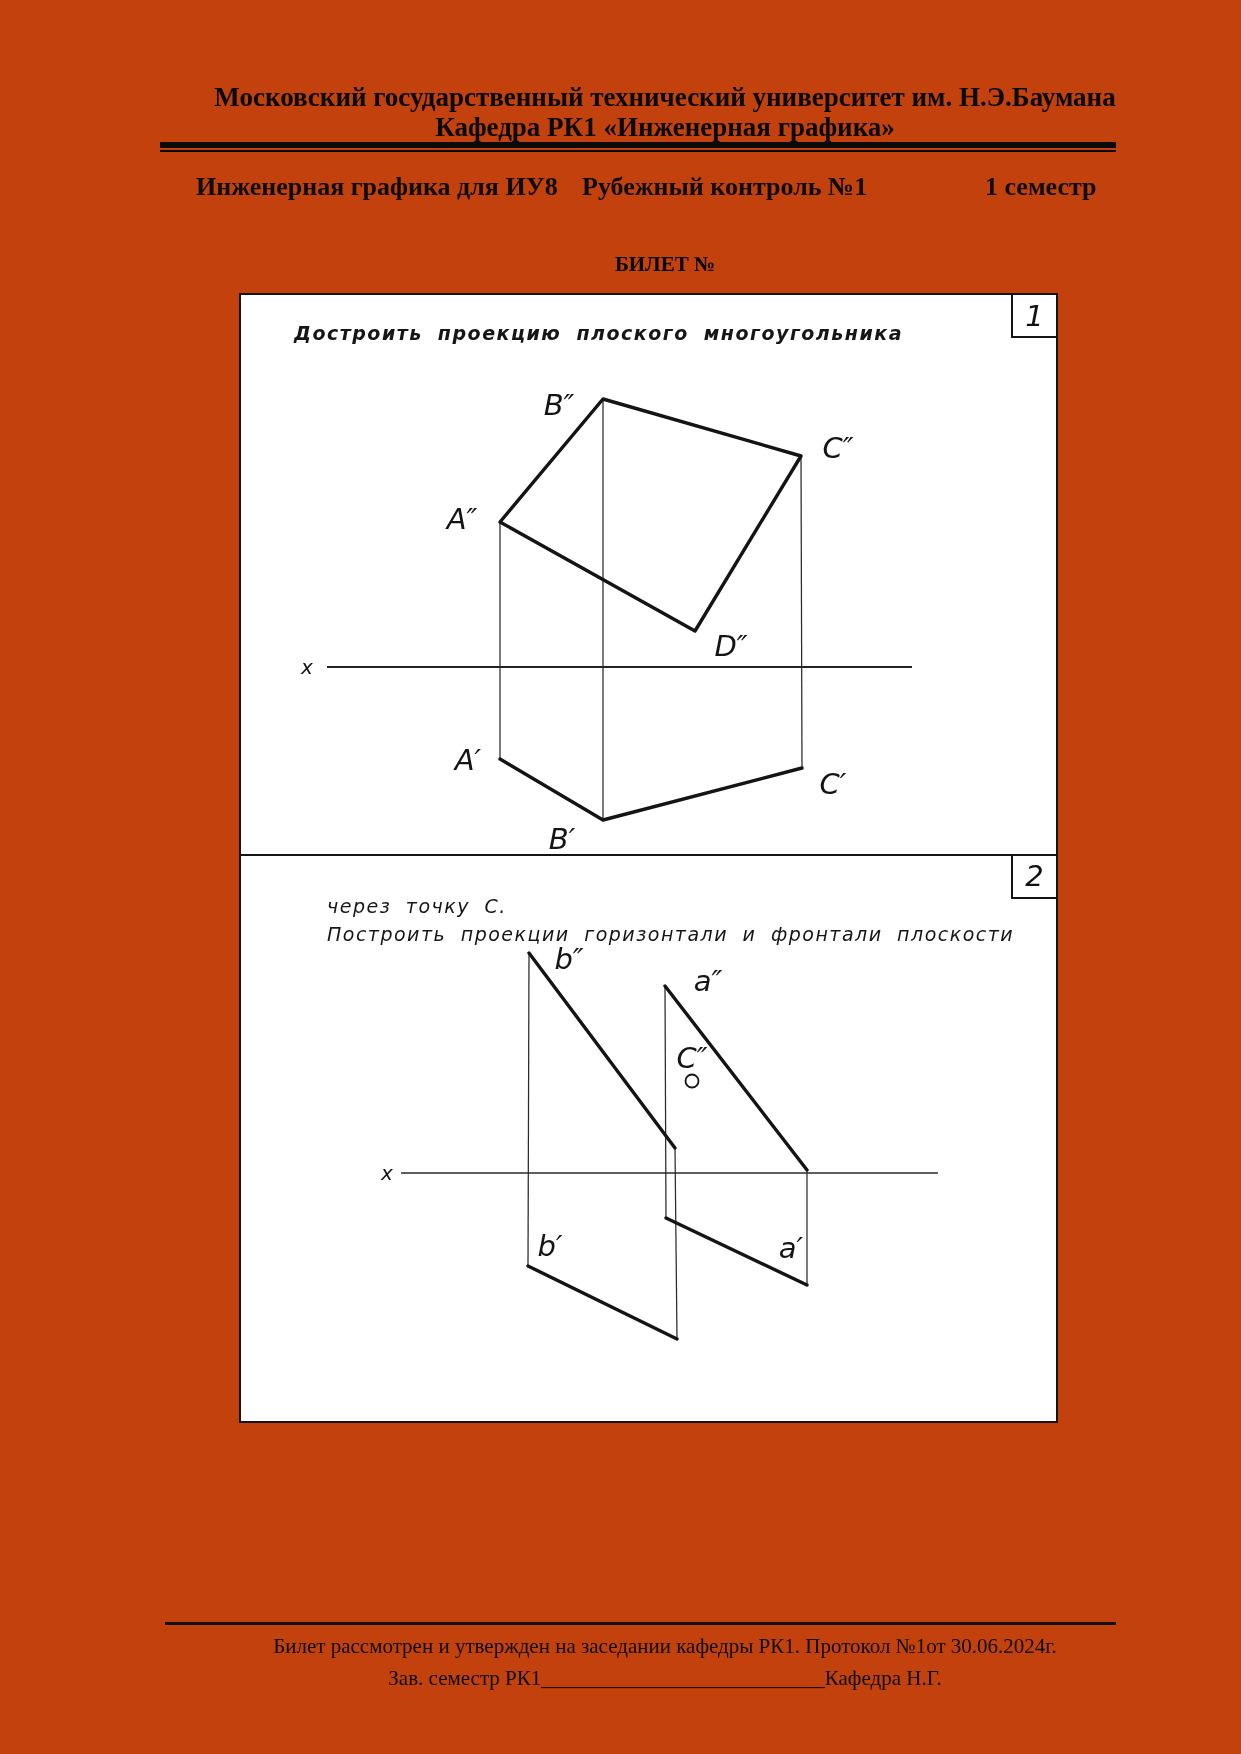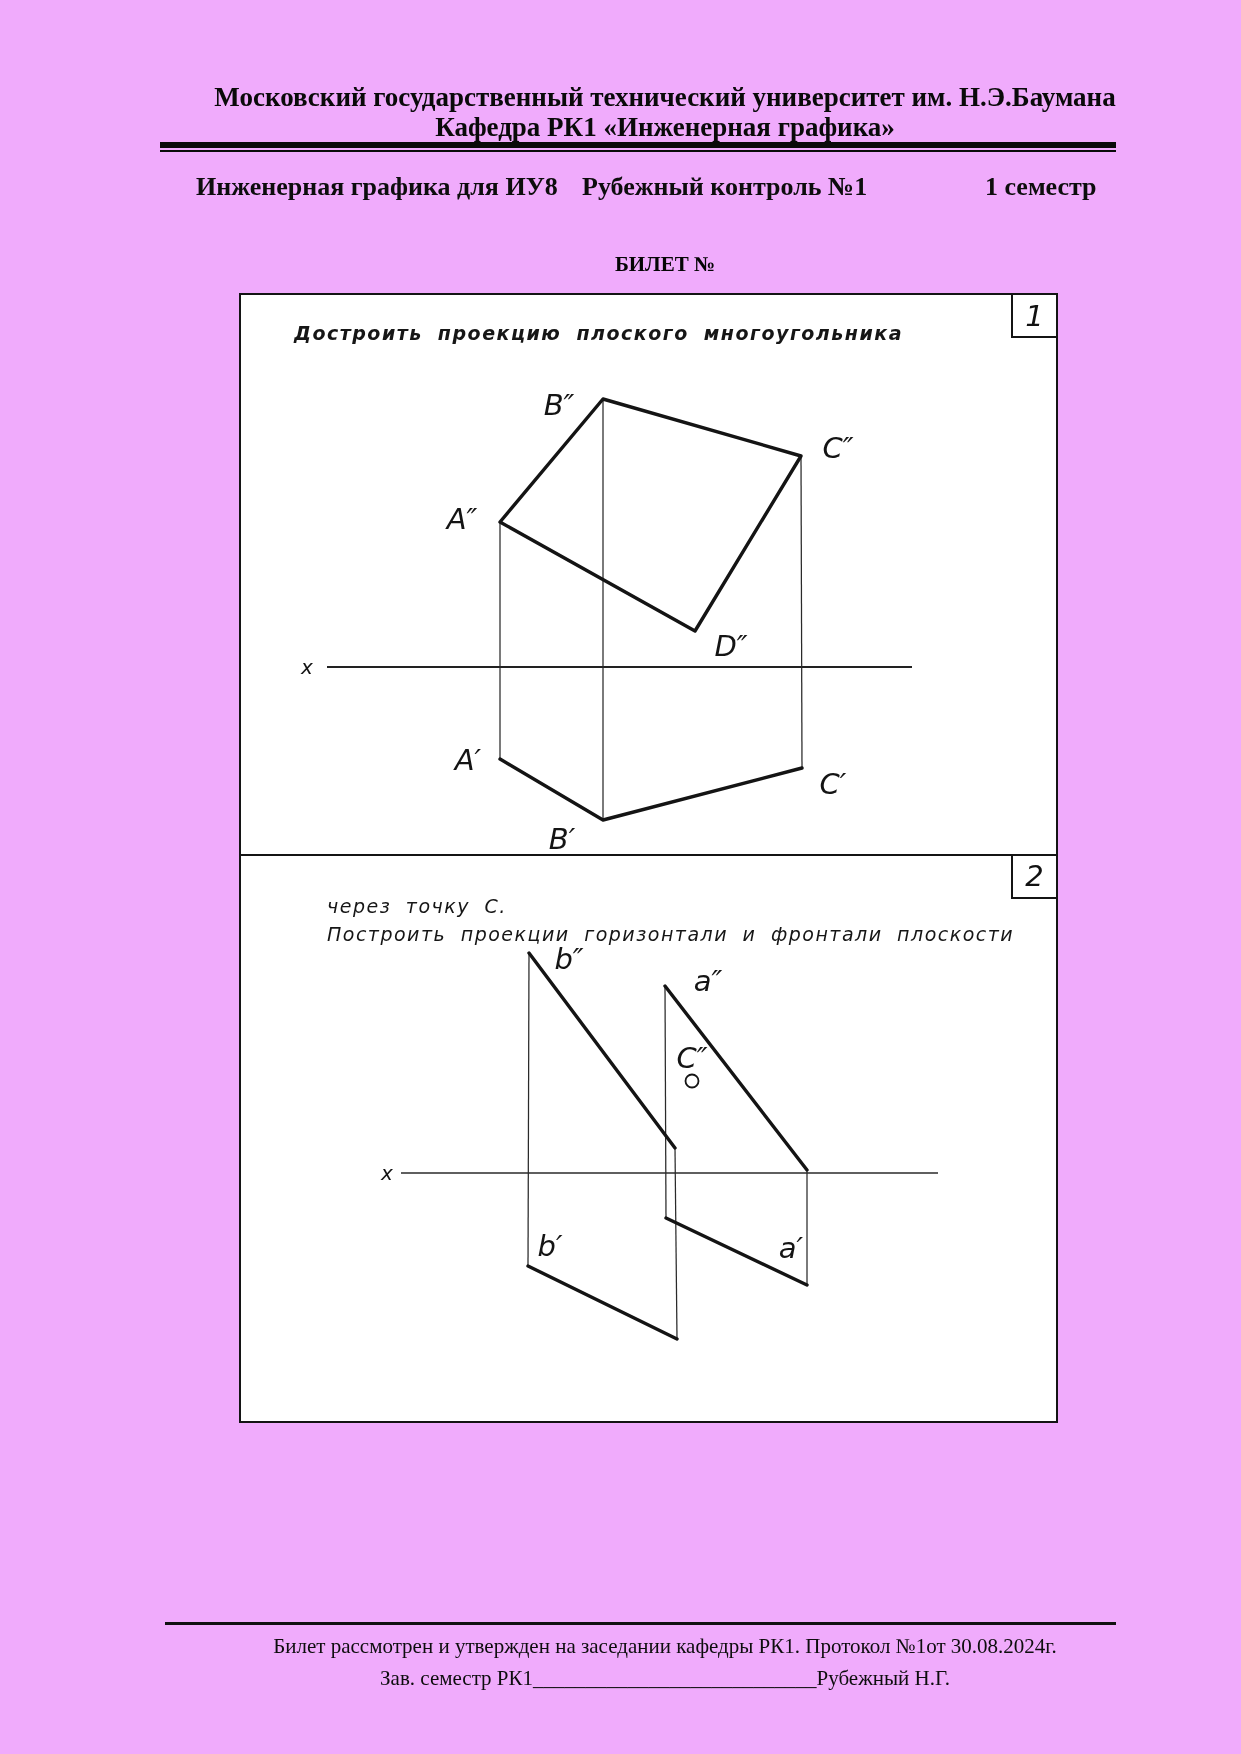--- a/index.html
+++ b/index.html
@@ -1,16 +1,16 @@
 <!DOCTYPE html>
 <html><head>
 <meta charset="utf-8">
 <style>
   html,body{margin:0;padding:0;background:#ffffff;}
-  .page{position:relative;width:1241px;height:1754px;background:#f0abfc;overflow:hidden;
+  .page{position:relative;width:1241px;height:1754px;background:#c2410c;overflow:hidden;
         font-family:"Liberation Serif", serif;color:#0d0d0d;}
 
   
   .hdr-line{position:absolute;left:95px;width:1140px;text-align:center;
             font-weight:bold;font-size:27px;line-height:30px;color:#0a0a0a;}
   .hdr-u{top:82px;}
   .hdr-d{top:112px;}
   .double-rule{position:absolute;left:160px;top:142px;width:956px;}
   .rule-thick{height:6px;background:#0a0a0a;}
   .rule-thin{height:2px;background:#0a0a0a;margin-top:2px;}
@@ -134,18 +134,18 @@
       <text class="axlabel" x="146" y="324" text-anchor="middle">x</text>
       <text class="vlabel" x="328" y="113" text-anchor="middle">b″</text>
       <text class="vlabel" x="467" y="135" text-anchor="middle">a″</text>
       <text class="vlabel" x="451" y="212" text-anchor="middle">C″</text>
       <text class="vlabel" x="309" y="400" text-anchor="middle">b′</text>
       <text class="vlabel" x="550" y="402" text-anchor="middle">a′</text>
     </svg>
   </div>
 
   <div class="footer-rule"></div>
-  <div class="footer-line fl1">Билет рассмотрен и утвержден на заседании кафедры РК1. Протокол №1от 30.08.2024г.</div>
+  <div class="footer-line fl1">Билет рассмотрен и утвержден на заседании кафедры РК1. Протокол №1от 30.06.2024г.</div>
   <div class="footer-line fl2">
-    <span>Зав. семестр РК1</span><span>___________________________</span><span>Рубежный Н.Г.</span>
+    <span>Зав. семестр РК1</span><span>___________________________</span><span>Кафедра Н.Г.</span>
   </div>
 
 </div>
 
 </body></html>

